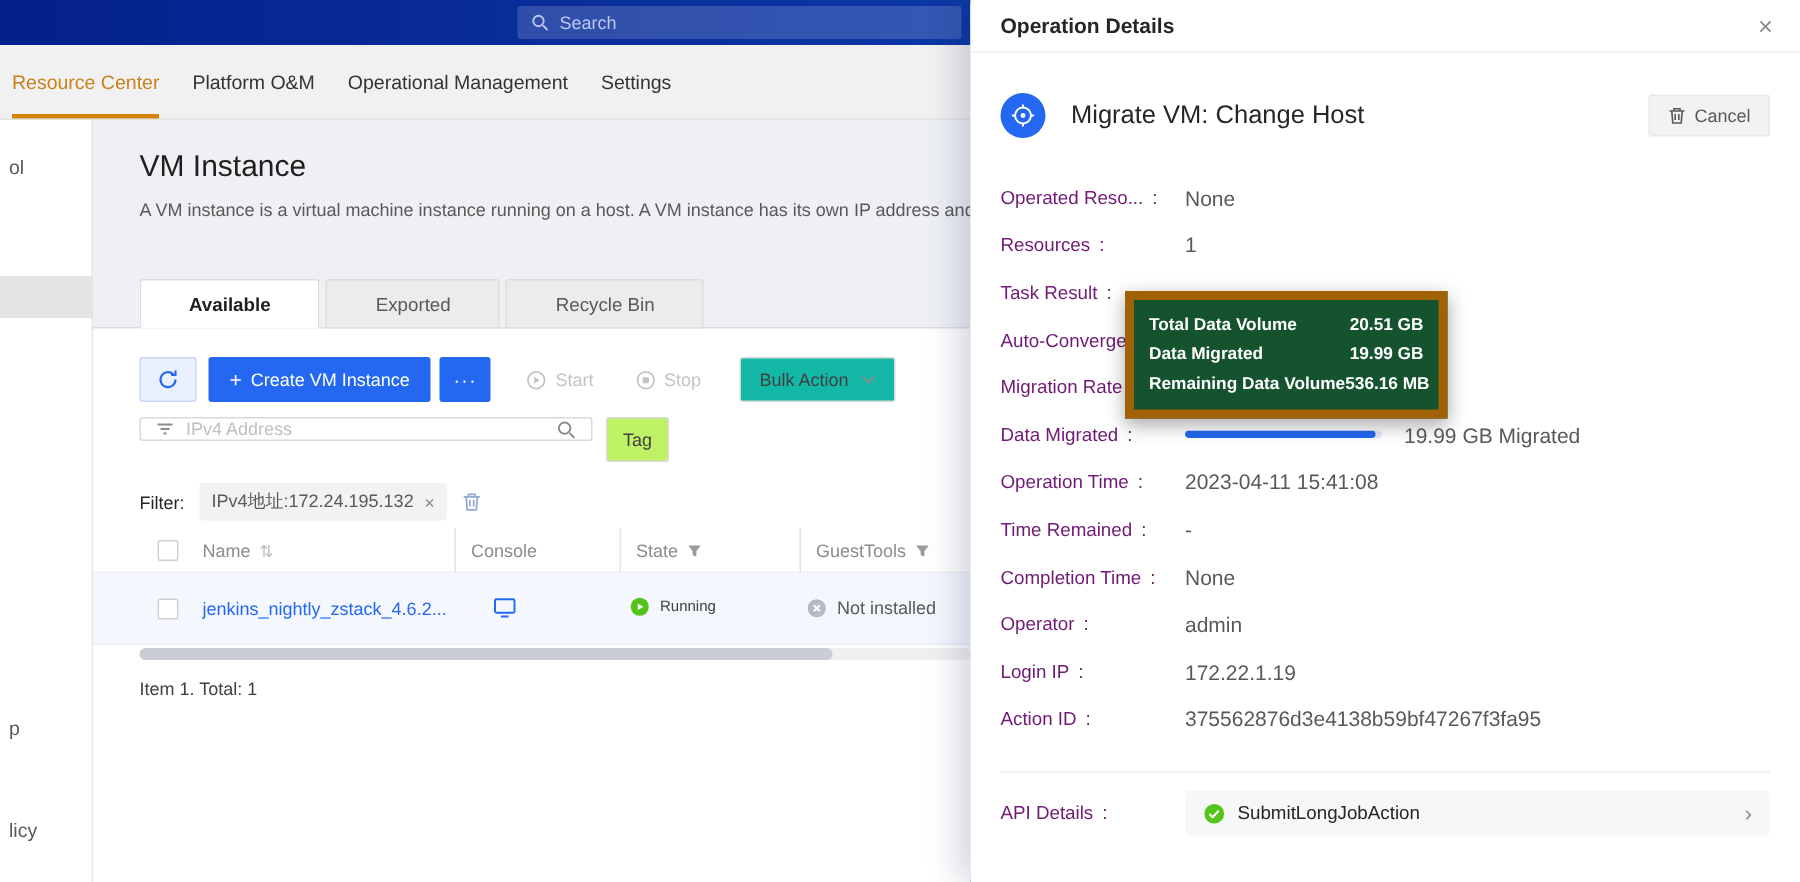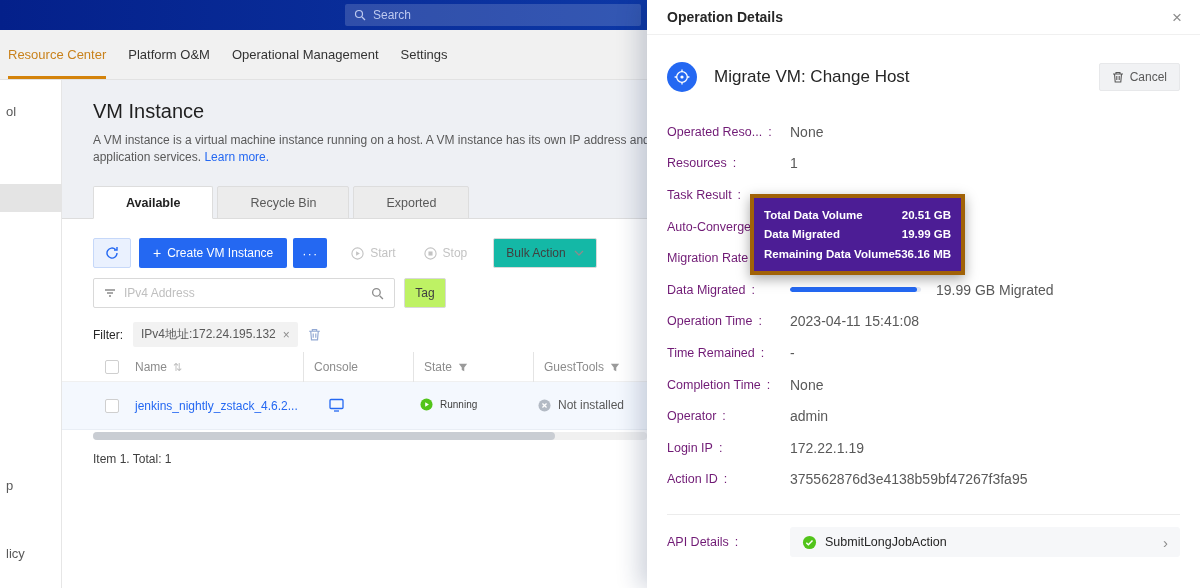--- a/index.html
+++ b/index.html
@@ -51,21 +51,21 @@
   .plus{font-size:14px;line-height:1}
   .btn-more{width:34px;background:#2468f2;color:#fff;justify-content:center;font-size:13px;
     letter-spacing:1px;margin-left:6px}
   .btn-ghost{display:flex;align-items:center;gap:6px;color:#c3c3c3;font-size:12px;background:none;
     border:none;cursor:default}
   .btn-ghost.start{margin-left:24px}
   .btn-ghost.stop{margin-left:28px}
   .btn-bulk{margin-left:26px;background:#14b8a6;border:1px solid #d9d9d9;color:#404040;padding:0 12px;gap:8px}
 
   .search-row{position:absolute;left:31px;top:198px;display:flex;gap:9px}
-  .search-input{width:302px;height:30px;background:#fff;border:1px solid #d9d9d9;border-radius:2px;
+  .search-input{width:302px;height:16px;background:#fff;border:1px solid #d9d9d9;border-radius:2px;
     display:flex;align-items:center;gap:8px;padding:0 10px;cursor:text}
   .search-ph{flex:1;font-size:12px;color:#bfbfbf}
   .btn-tag{width:42px;justify-content:center;background:#bef264;border:1px solid #d9d9d9;color:#404040}
 
   .filter-row{position:absolute;left:31px;top:242px;display:flex;align-items:center;gap:10px}
   .filter-label{font-size:12px;color:#262626}
   .chip{display:flex;align-items:center;gap:7px;background:#f2f2f2;border-radius:2px;padding:4px 8px;
     font-size:12px;color:#595959;cursor:pointer}
   .chip-x{color:#8c8c8c;font-size:12px;line-height:1;cursor:pointer}
   .trash-btn{color:#93a9d4;display:flex;cursor:pointer}
@@ -122,21 +122,21 @@
   .progress-fill{display:block;height:100%;background:#2468f2;border-radius:3px;width:0}
 
   .drawer-divider{position:absolute;left:20px;right:20px;top:514px;height:1px;background:#ececec}
   .api-row{position:absolute;left:20px;right:20px;top:527px;height:30px;display:flex;align-items:center}
   .api-box{flex:1;height:30px;background:#f6f7f9;border-radius:3px;display:flex;align-items:center;
     gap:8px;padding:0 12px;cursor:pointer}
   .api-name{font-size:12.5px;color:#262626}
   .api-chevron{margin-left:auto;color:#8c8c8c;font-size:15px;line-height:1}
 
   
-  .tooltip{position:absolute;left:750px;top:194px;width:215px;background:#4c1d95;border:4px solid #a16207;
+  .tooltip{position:absolute;left:750px;top:194px;width:215px;background:#14532d;border:6px solid #a16207;
     padding:7px 10px;z-index:9;box-shadow:0 4px 12px rgba(0,0,0,.35)}
   .tooltip-row{display:flex;justify-content:space-between;align-items:center;height:19.5px;
     color:#fff;font-size:11.5px;font-weight:bold;white-space:nowrap}
 </style>
 </head>
 <body>
 
 <div class="main">
 
   <div class="topbar">
@@ -163,30 +163,28 @@
     <div class="side-active-block"></div>
     <div class="side-frag f2">p</div>
     <div class="side-frag f3">licy</div>
   </div>
 
   <div class="page">
     <div class="page-title">VM Instance</div>
 
     <div class="page-desc">
       <span class="desc-line">A VM instance is a virtual machine instance running on a host. A VM instance has its own IP address and can access</span>
-      <span class="desc-line"><span>application services.</span>
-        <a class="learn-more">Learn more.</a></span>
     </div>
 
     <div class="panel"></div>
 
     <div class="tabs">
       <div class="tab active">Available</div>
+      <div class="tab">Exported</div>
       <div class="tab">Recycle Bin</div>
-      <div class="tab">Exported</div>
     </div>
 
     <div class="toolbar">
       <button class="btn btn-refresh">
         <span class="icn">
           <svg width="14" height="14" viewBox="0 0 14 14">
               <path d="M12 7a5 5 0 1 1-1.5-3.5" fill="none" stroke="currentColor" stroke-width="1.4"></path>
               <path d="M12 1v3h-3" fill="none" stroke="currentColor" stroke-width="1.4"></path>
             </svg>
         </span>

